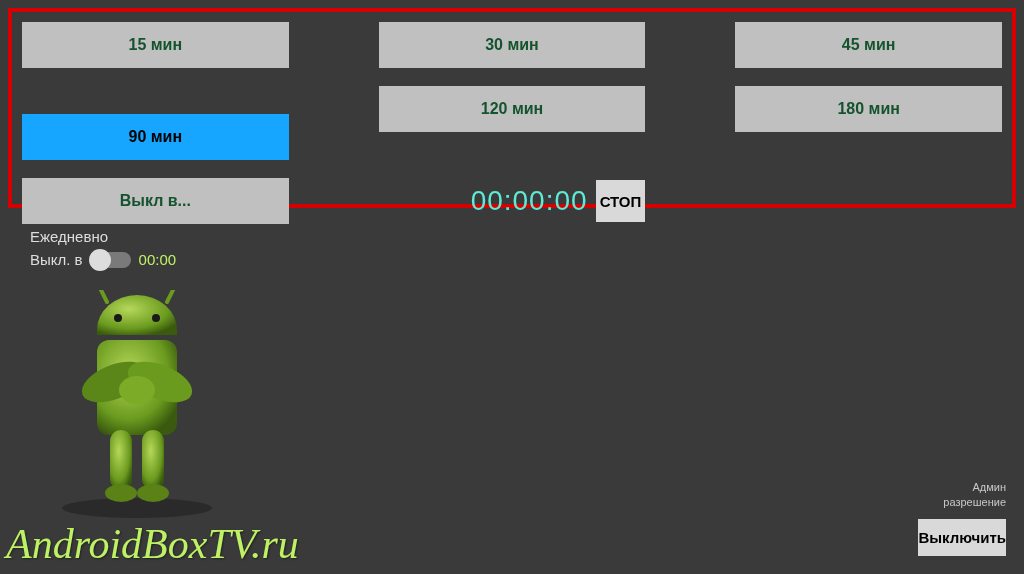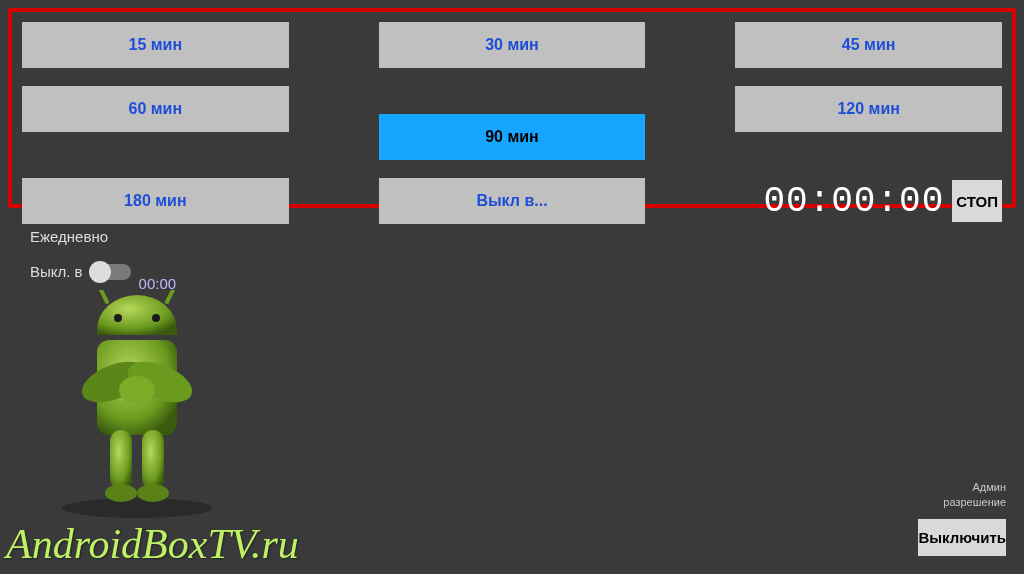--- a/index.html
+++ b/index.html
@@ -22,21 +22,21 @@
     }
     .grid {
       display: grid;
       grid-template-columns: 1fr 1fr 1fr;
       gap: 18px 90px;
       height: 100%;
       width: 100%;
     }
     .btn {
       background: #c0c0c0;
-      color: #1d4ed8;
+      color: #14532d;
       font-weight: bold;
       font-size: 16px;
       border: none;
       height: 46px;
       display: flex;
       align-items: center;
       justify-content: center;
       cursor: pointer;
     }
     .btn.selected {
@@ -44,23 +44,23 @@
       color: #000;
       margin-top: 28px;
     }
     .cell {
       display: flex;
       align-items: center;
       justify-content: flex-end;
       gap: 8px;
     }
     .timer-display {
-      color: #ffffff;
-      font-size: 36px;
-      font-family: Liberation Mono, monospace;
+      color: #5eead4;
+      font-size: 28px;
+      font-family: Liberation Sans, sans-serif;
       letter-spacing: 1px;
     }
     .stop-btn {
       background: #d9d9d9;
       color: #000;
       font-weight: bold;
       font-size: 15px;
       border: none;
       height: 42px;
       padding: 0 4px;
@@ -91,23 +91,22 @@
     .toggle-knob {
       position: absolute;
       left: -2px;
       top: -3px;
       width: 22px;
       height: 22px;
       background: #ddd;
       border-radius: 50%;
     }
     .daily-time {
-      color: #c4b5fd;
-      font-size: 15px;
-      margin-top: 24px;
+      color: #bef264;
+      font-size: 15px;
     }
     .android-logo {
       position: absolute;
       left: 42px;
       top: 290px;
       width: 190px;
       height: 230px;
     }
     .watermark {
       position: absolute;
@@ -142,21 +141,20 @@
     }
   </style>
 </head>
 <body>
 
 <div class="highlight-box">
   <div class="grid">
     <button class="btn">15 мин</button>
     <button class="btn">30 мин</button>
     <button class="btn">45 мин</button>
-    <button class="btn">60 мин</button>
     <button class="btn selected">90 мин</button>
     <button class="btn">120 мин</button>
     <button class="btn">180 мин</button>
     <button class="btn">Выкл в...</button>
     <div class="cell">
       <span class="timer-display">00:00:00</span>
       <button class="stop-btn">СТОП</button>
     </div>
   </div>
 </div>

